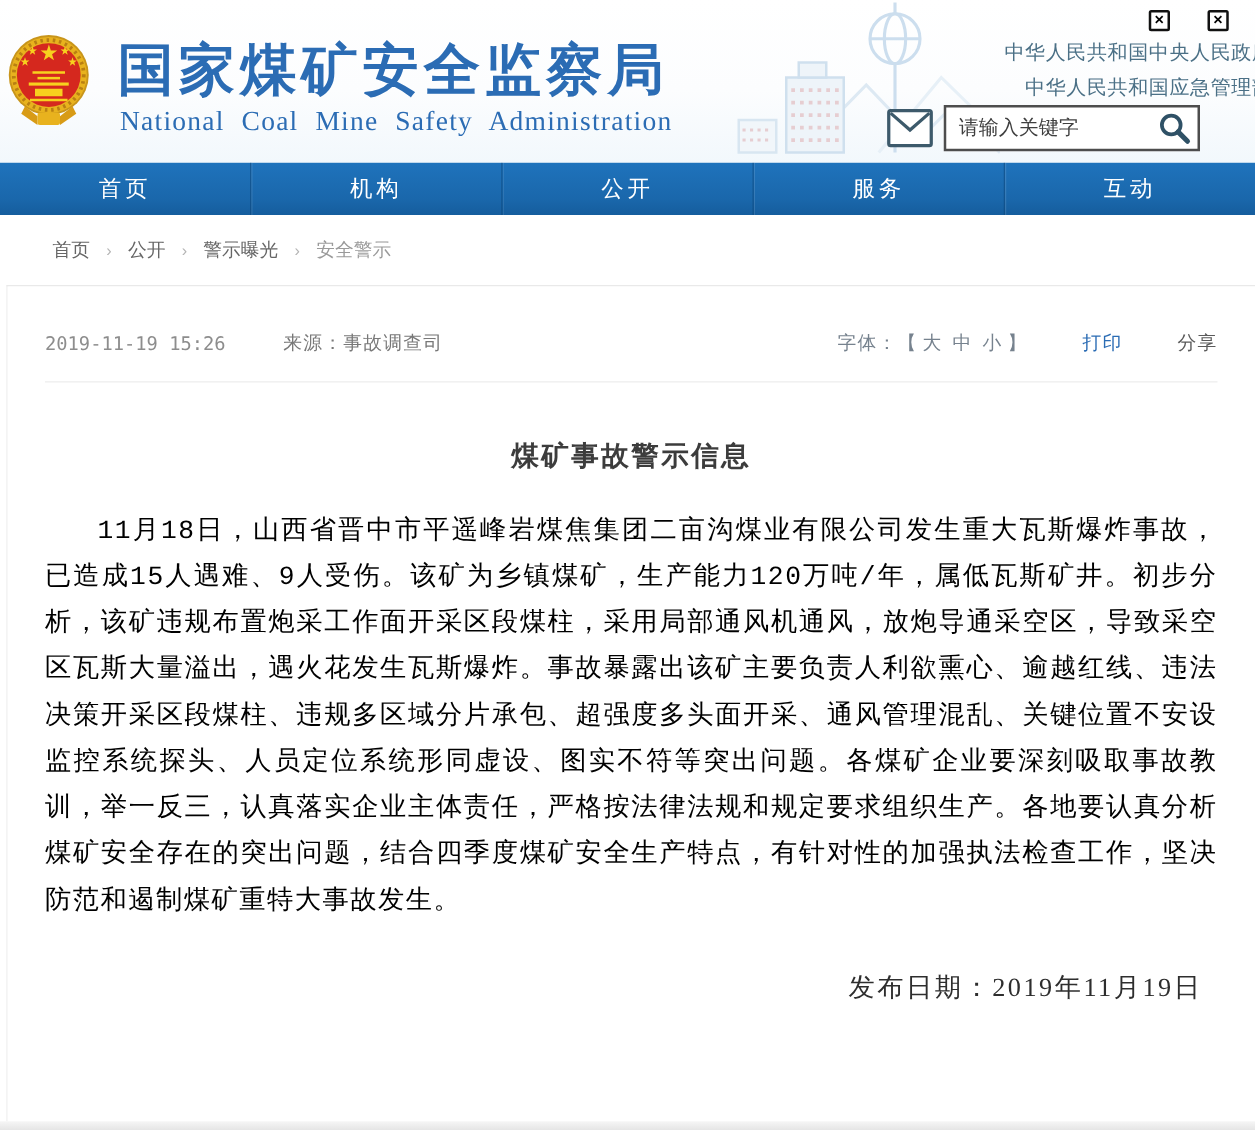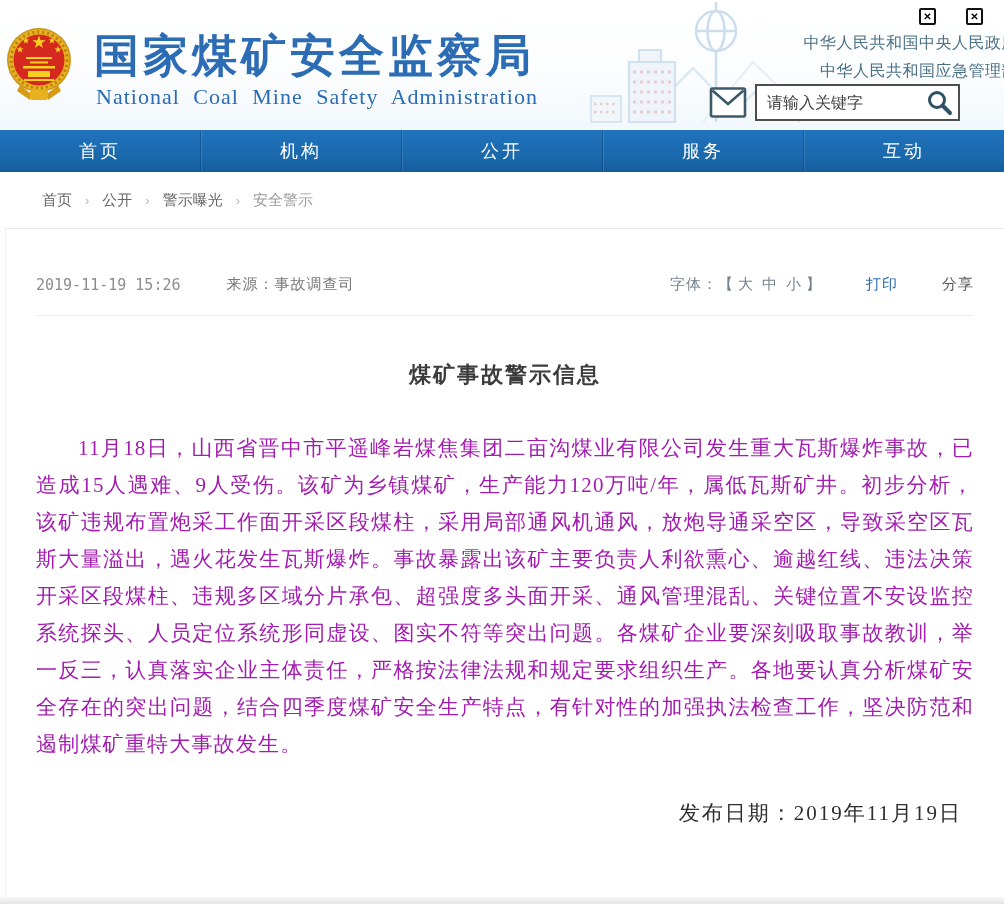--- a/index.html
+++ b/index.html
@@ -67,40 +67,40 @@
     font-size:15px; color:#666; background:#fff;
   }
   .bc-item { cursor:pointer; }
   .bc-sep { color:#b5b5b5; margin:0 13px; font-size:13px; }
   .bc-current { color:#9a9a9a; }
 
   
   .panel {
     position:absolute; top:228px; left:5px; right:0; bottom:7px;
     border-top:1px solid #e9e9e9; border-left:1px solid #f0f0f0;
-    padding:10px 30px; background:#fff;
+    padding:0 30px; background:#fff;
   }
   .meta-row { margin-top:36px; display:flex; align-items:center; font-size:15px; color:#8a8a8a; }
   .meta-date { font-family:"DejaVu Sans Mono", monospace; letter-spacing:0; color:#8d8d8d; }
   .meta-source { margin-left:46px; color:#787878; letter-spacing:1px; }
   .meta-right { margin-left:auto; display:flex; gap:44px; }
   .font-ctl { color:#76828e; letter-spacing:1px; }
   .font-ctl .fs { cursor:pointer; margin:0 4px; }
   .print-btn { color:#2b6cb4; cursor:pointer; letter-spacing:1px; }
   .share-btn { color:#5a5a5a; cursor:pointer; letter-spacing:1px; }
   .divider { border:none; border-top:1px solid #ededed; margin:21px 0 0 0; }
   .article-title {
     margin-top:44px; text-align:center;
     font-family:"Liberation Serif", serif; font-size:22px; font-weight:700;
     color:#3c3c3c; letter-spacing:2px;
   }
   .article-body {
-    margin-top:40px;
-    font-family:Liberation Serif, serif; font-size:21px; line-height:37px;
-    color:#a21caf; text-align:justify; text-indent:2em; letter-spacing:1.2px;
+    margin-top:27px;
+    font-family:Liberation Mono, monospace; font-size:21px; line-height:37px;
+    color:#000000; text-align:justify; text-indent:2em; letter-spacing:1.2px;
   }
   .pub-line {
     text-align:right; margin:27px 12px 0 0;
     font-family:"Liberation Serif", serif; font-size:21px; color:#2e2e2e;
     letter-spacing:2px;
   }
   .pub-line.second { margin-top:36px; }
 
   .bottom-strip { position:absolute; left:0; right:0; bottom:0; height:7px; background:linear-gradient(180deg,#f6f6f6,#e5e5e5); }
 </style>

